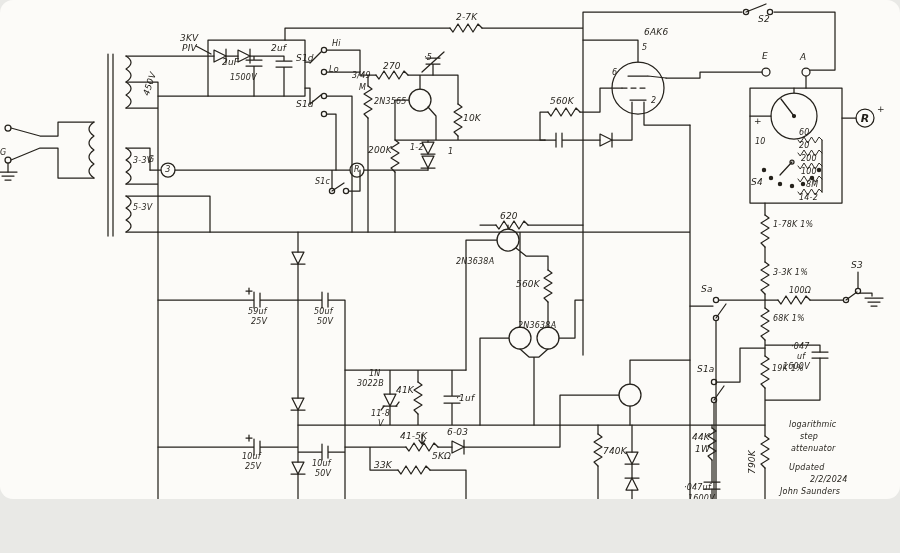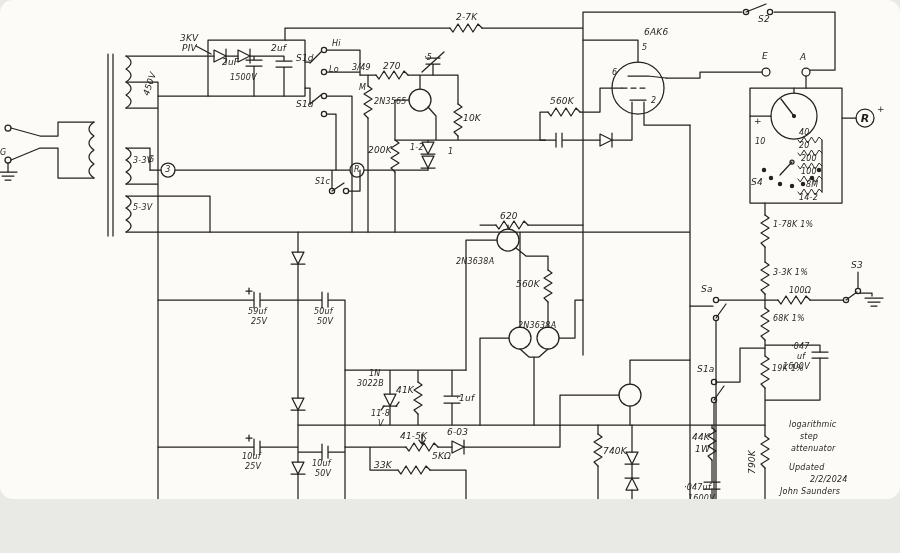--- a/index.html
+++ b/index.html
@@ -204,37 +204,37 @@
   <span class="lbl sm" style="left:642px;top:44px">5</span>
   <span class="lbl sm" style="left:612px;top:69px">6</span>
   <span class="lbl sm" style="left:651px;top:97px">2</span>
   <span class="lbl" style="left:762px;top:52px">E</span>
   <span class="lbl" style="left:800px;top:53px">A</span>
   <span class="lbl big ctr" style="left:865px;top:118px">R</span>
   <span class="lbl" style="left:877px;top:105px">+</span>
   <span class="lbl" style="left:754px;top:117px">+</span>
   <span class="lbl" style="left:751px;top:178px">S4</span>
   <span class="lbl sm" style="left:755px;top:138px">10</span>
-  <span class="lbl sm" style="left:799px;top:129px">40</span>
+  <span class="lbl sm" style="left:799px;top:129px">60</span>
   <span class="lbl sm" style="left:799px;top:142px">20</span>
   <span class="lbl sm" style="left:801px;top:155px">200</span>
   <span class="lbl sm" style="left:801px;top:168px">100</span>
   <span class="lbl sm" style="left:806px;top:181px">8M</span>
   <span class="lbl sm" style="left:799px;top:194px">14-2</span>
   <span class="lbl" style="left:180px;top:34px">3KV</span>
   <span class="lbl" style="left:182px;top:44px">PIV</span>
   <span class="lbl" style="left:222px;top:58px">2uF</span>
   <span class="lbl sm" style="left:230px;top:74px">1500V</span>
   <span class="lbl" style="left:271px;top:44px">2uf</span>
   <span class="lbl" style="left:296px;top:54px">S1d</span>
   <span class="lbl sm" style="left:332px;top:40px">Hi</span>
   <span class="lbl sm" style="left:329px;top:66px">Lo</span>
   <span class="lbl" style="left:296px;top:100px">S1d</span>
   <span class="lbl rotA" style="left:142px;top:94px">450V</span>
-  <span class="lbl sm" style="left:352px;top:64px">3/49</span>
+  <span class="lbl sm" style="left:352px;top:72px">3/49</span>
   <span class="lbl sm" style="left:359px;top:84px">M</span>
   <span class="lbl" style="left:383px;top:62px">270</span>
   <span class="lbl sm" style="left:424px;top:54px">·5</span>
   <span class="lbl sm" style="left:374px;top:98px">2N3565</span>
   <span class="lbl" style="left:463px;top:114px">10K</span>
   <span class="lbl" style="left:368px;top:146px">200K</span>
   <span class="lbl sm" style="left:410px;top:144px">1-2</span>
   <span class="lbl sm" style="left:448px;top:148px">1</span>
   <span class="lbl sm" style="left:133px;top:157px">3-3V</span>
   <span class="lbl sm" style="left:148px;top:156px">G</span>

